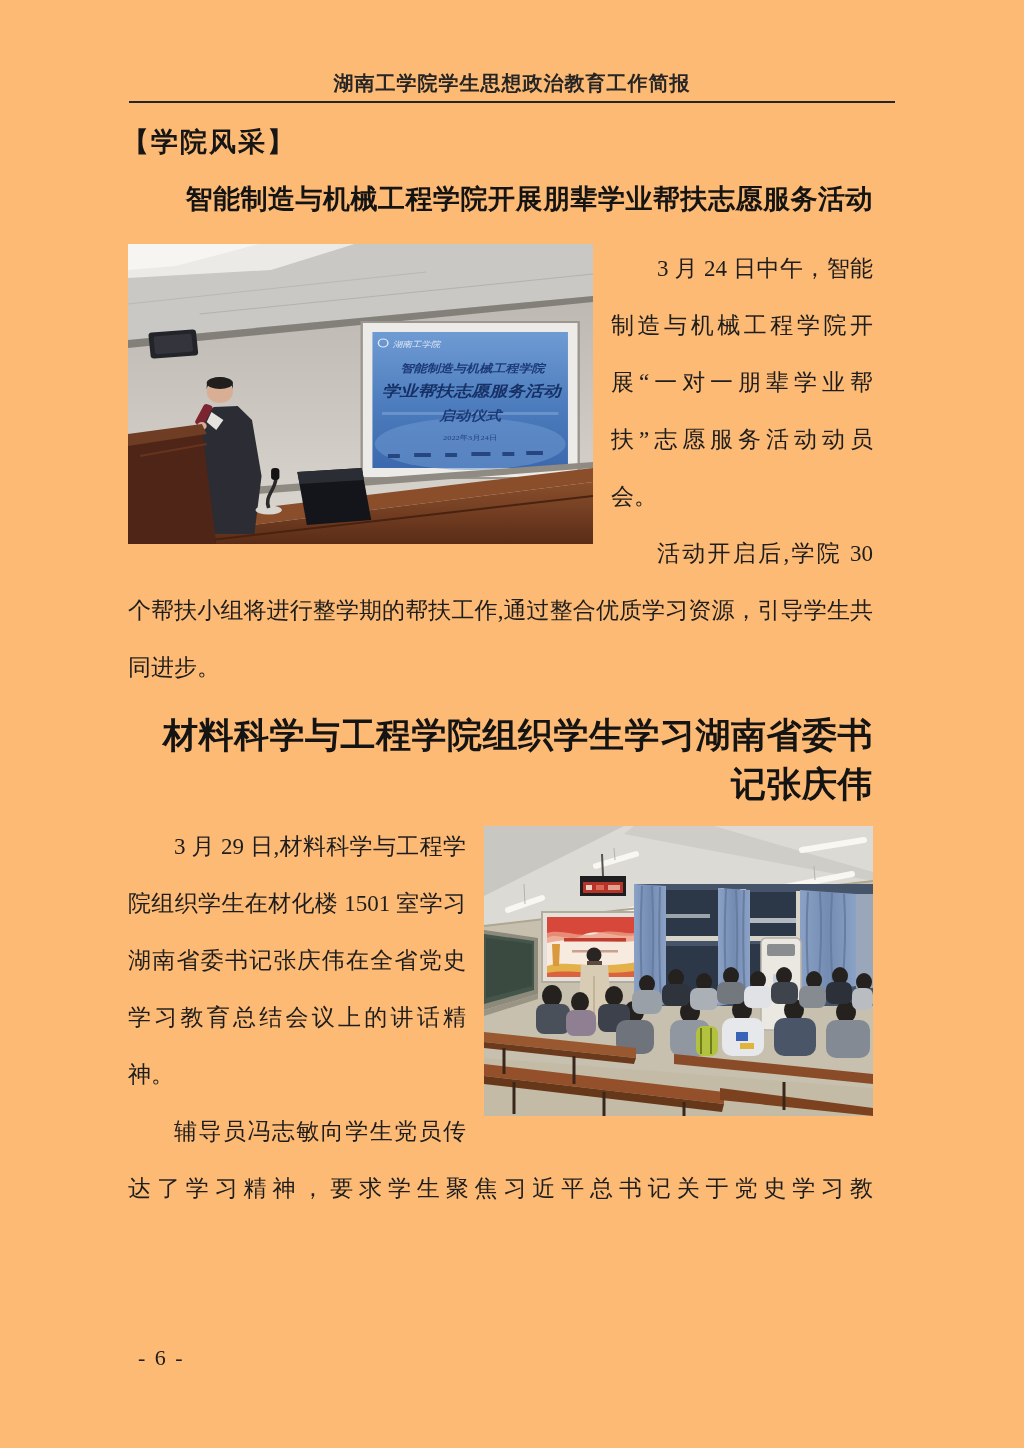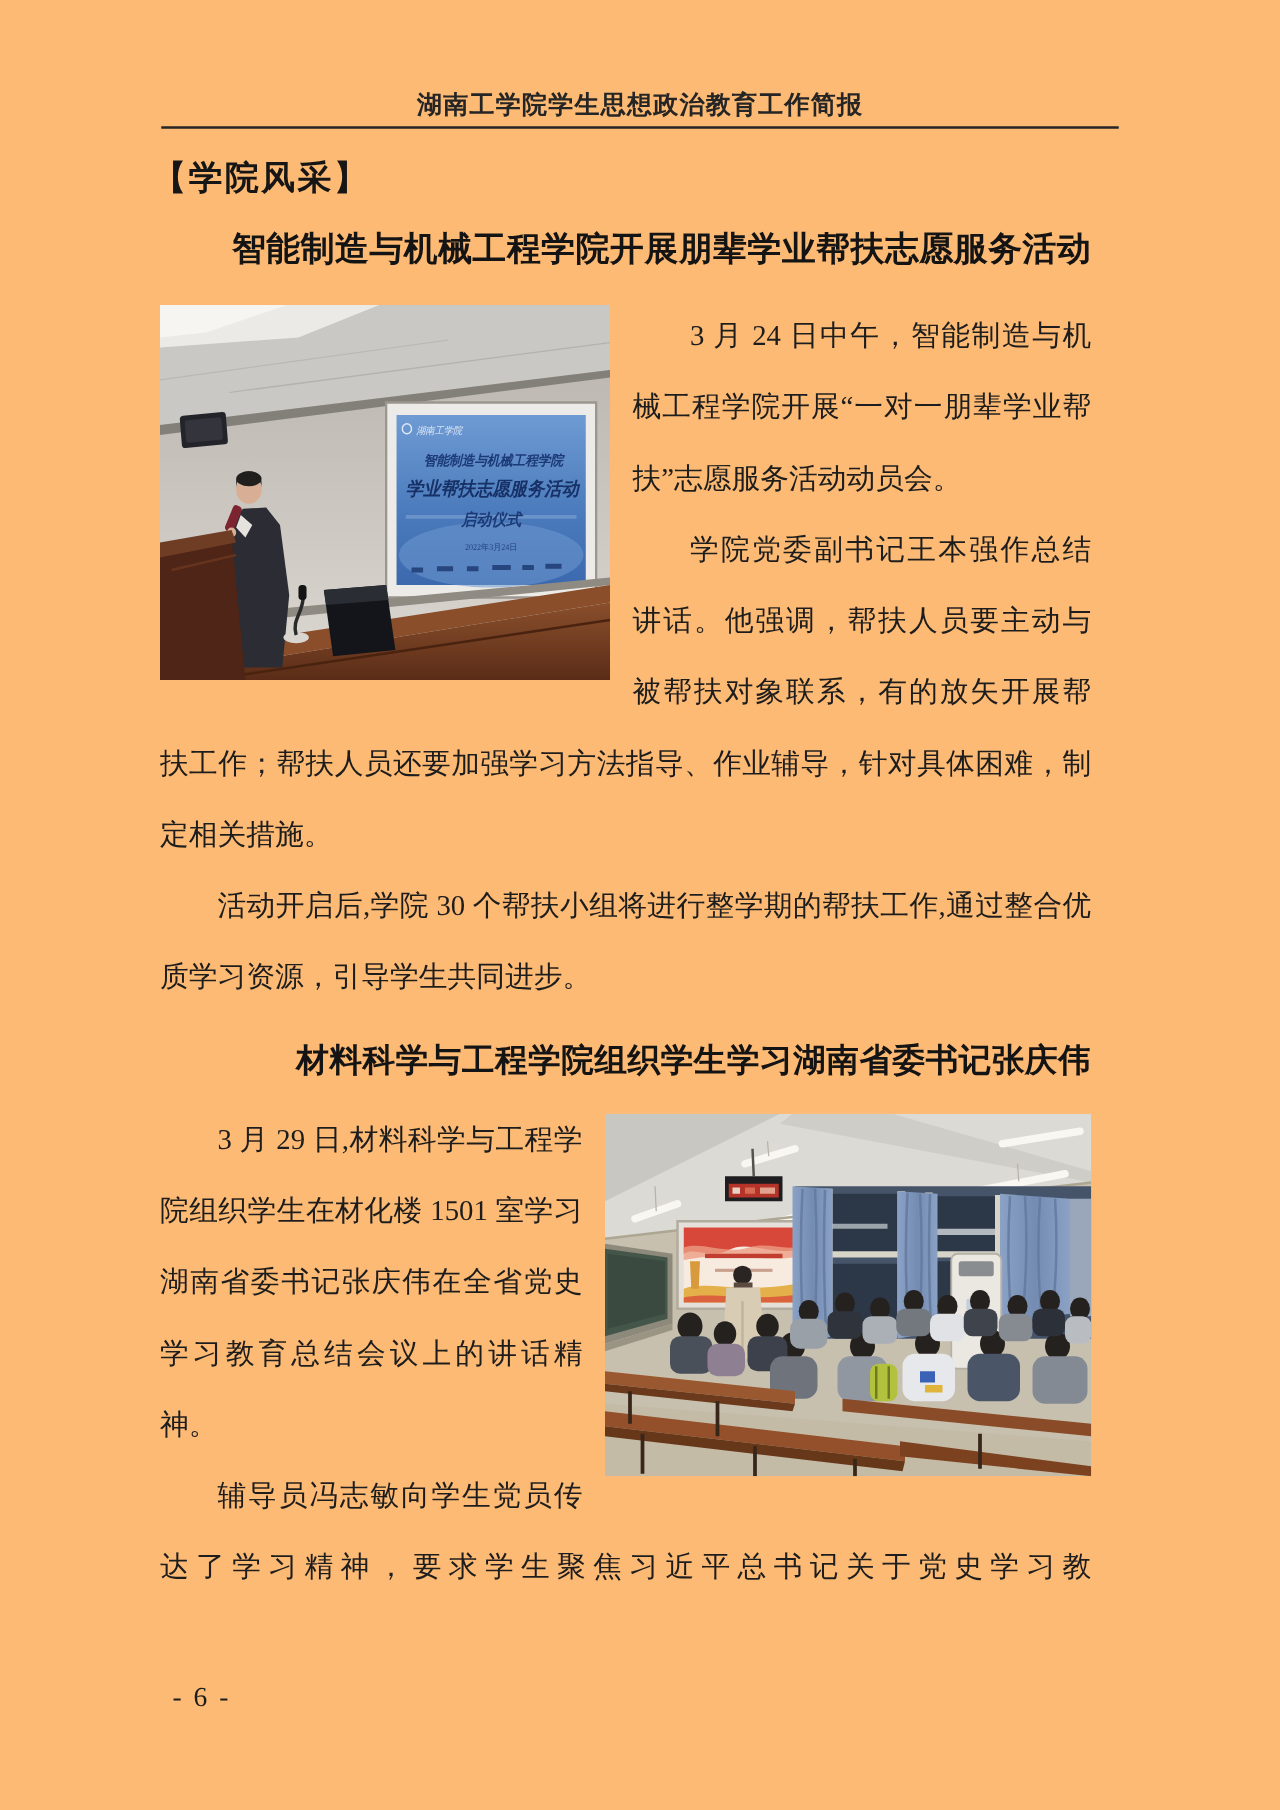--- a/index.html
+++ b/index.html
@@ -23,33 +23,33 @@
   .section-label{
     font-family:"Liberation Sans","DejaVu Sans",sans-serif;
     font-size:27px; font-weight:700; line-height:36px;
     margin:6px 0 0 -6px; letter-spacing:2px; color:#161616;
   }
   .article-title{
     font-family:"Liberation Sans","DejaVu Sans",sans-serif;
     font-size:27px; font-weight:700; text-align:right;
     line-height:34px; margin:22px 0 0 0; color:#141414; letter-spacing:0.5px;
   }
-  .article-title.second{ font-size:26px; line-height:49px; margin-top:14px; }
+  .article-title.second{ font-size:35px; line-height:49px; margin-top:14px; }
   .article{ margin-top:24px; }
   .article:after{ content:""; display:block; clear:both; }
   .article.second{ margin-top:10px; }
   p.body{
     font-size:23px; line-height:57px; margin:0;
     text-align:justify; text-justify:inter-ideograph; color:#1d1d1d;
   }
   p.indent{ text-indent:2em; }
   p.force-last{ text-align-last:justify; }
   .photo{ display:block; margin:0; }
   .photo svg{ display:block; width:100%; height:100%; }
-  .photo-1{ float:left; width:360px; height:300px; margin:4px 18px 34px 0; }
+  .photo-1{ float:left; width:465px; height:300px; margin:4px 18px 34px 0; }
   .photo-2{ float:right; width:389px; height:290px; margin:8px 0 26px 18px; }
   .footer-pagenum{
     position:absolute; left:138px; top:1345px;
     font-size:22px; letter-spacing:2px; color:#1d1d1d;
   }
 </style>
 </head>
 <body>
 
 <div class="page">
@@ -149,21 +149,20 @@
             <rect x="120" y="224" width="7" height="12" rx="3" fill="#141414"></rect>
           </g>
 
           <g>
             <polygon points="142,228 196,224 204,276 150,281" fill="#14151a"></polygon>
             <polygon points="142,228 196,224 198,236 144,240" fill="#2b2d34"></polygon>
           </g>
         </svg>
       </figure>
       <p class="body indent">3 月 24 日中午，智能制造与机械工程学院开展“一对一朋辈学业帮扶”志愿服务活动动员会。</p>
-      <p class="body indent">学院党委副书记王本强作总结讲话。他强调，帮扶人员要主动与被帮扶对象联系，有的放矢开展帮扶工作；帮扶人员还要加强学习方法指导、作业辅导，针对具体困难，制定相关措施。</p>
       <p class="body indent">活动开启后,学院 30 个帮扶小组将进行整学期的帮扶工作,通过整合优质学习资源，引导学生共同进步。</p>
     </div>
 
     <div class="article-title second">
       <span>材料科学与工程学院组织学生学习湖南省委书记张庆伟</span><br>
     </div>
 
     <div class="article second">
       <figure class="photo photo-2">
         <svg viewBox="0 0 389 290" preserveAspectRatio="none">

